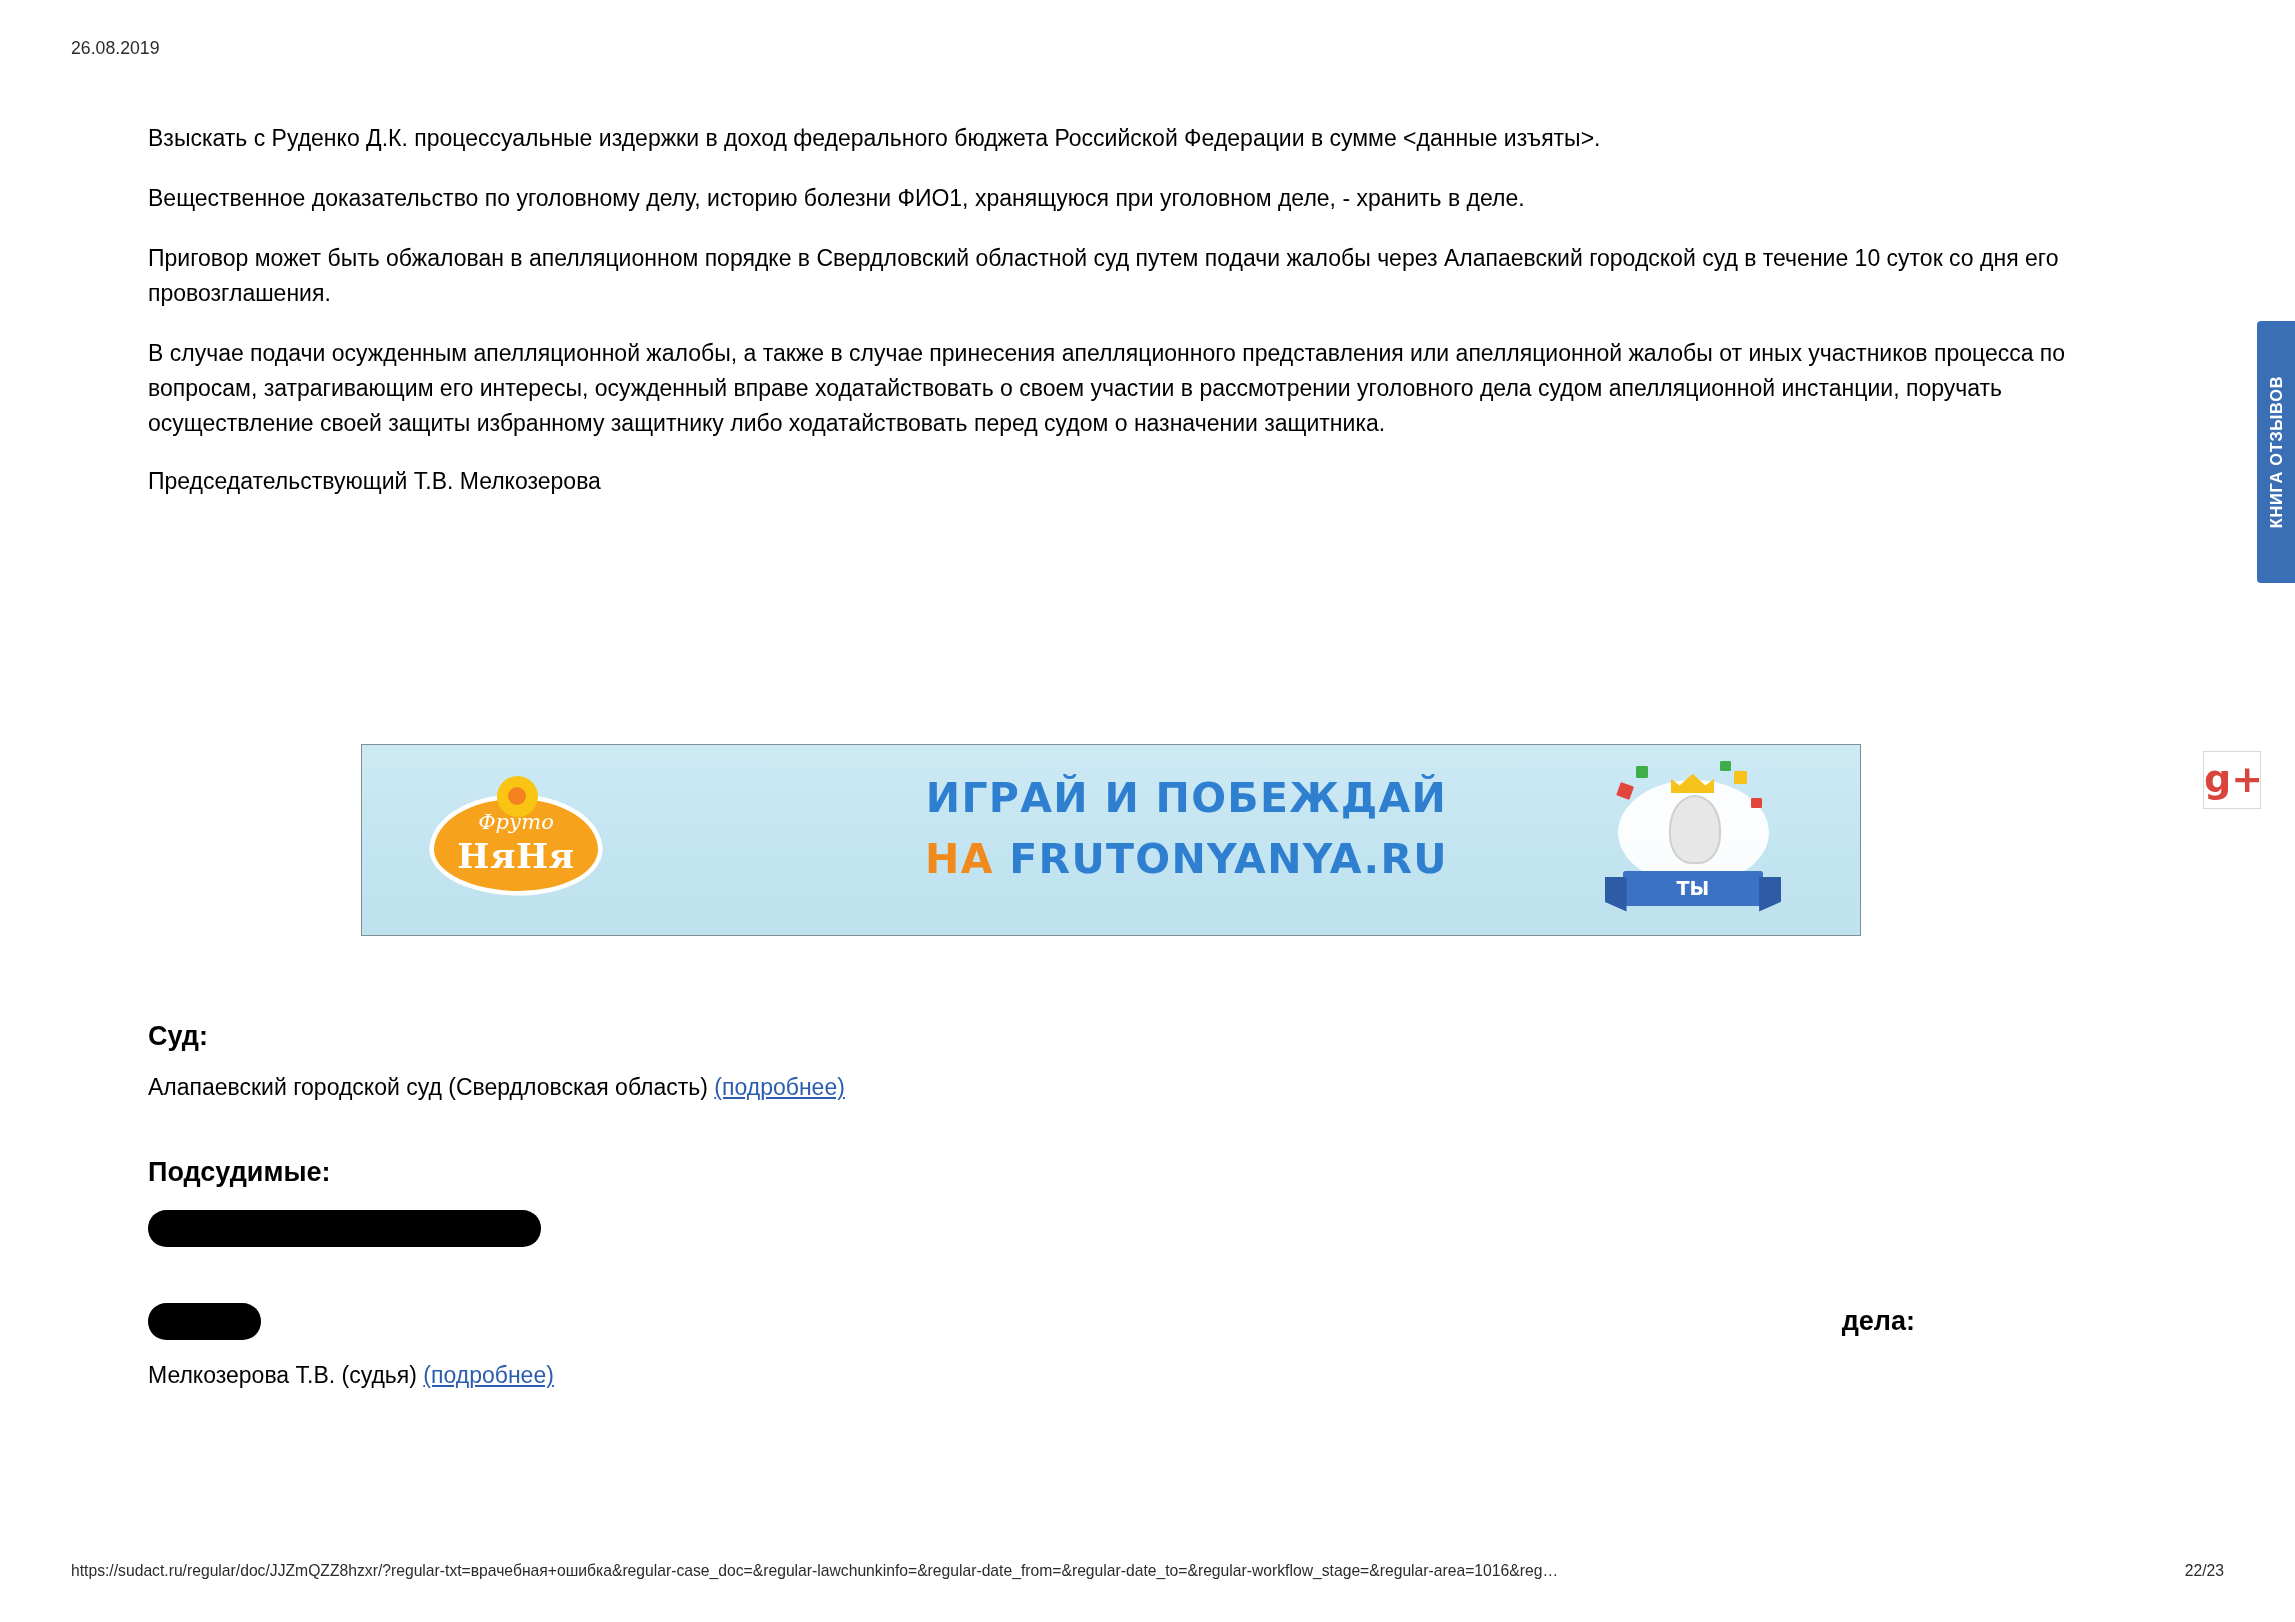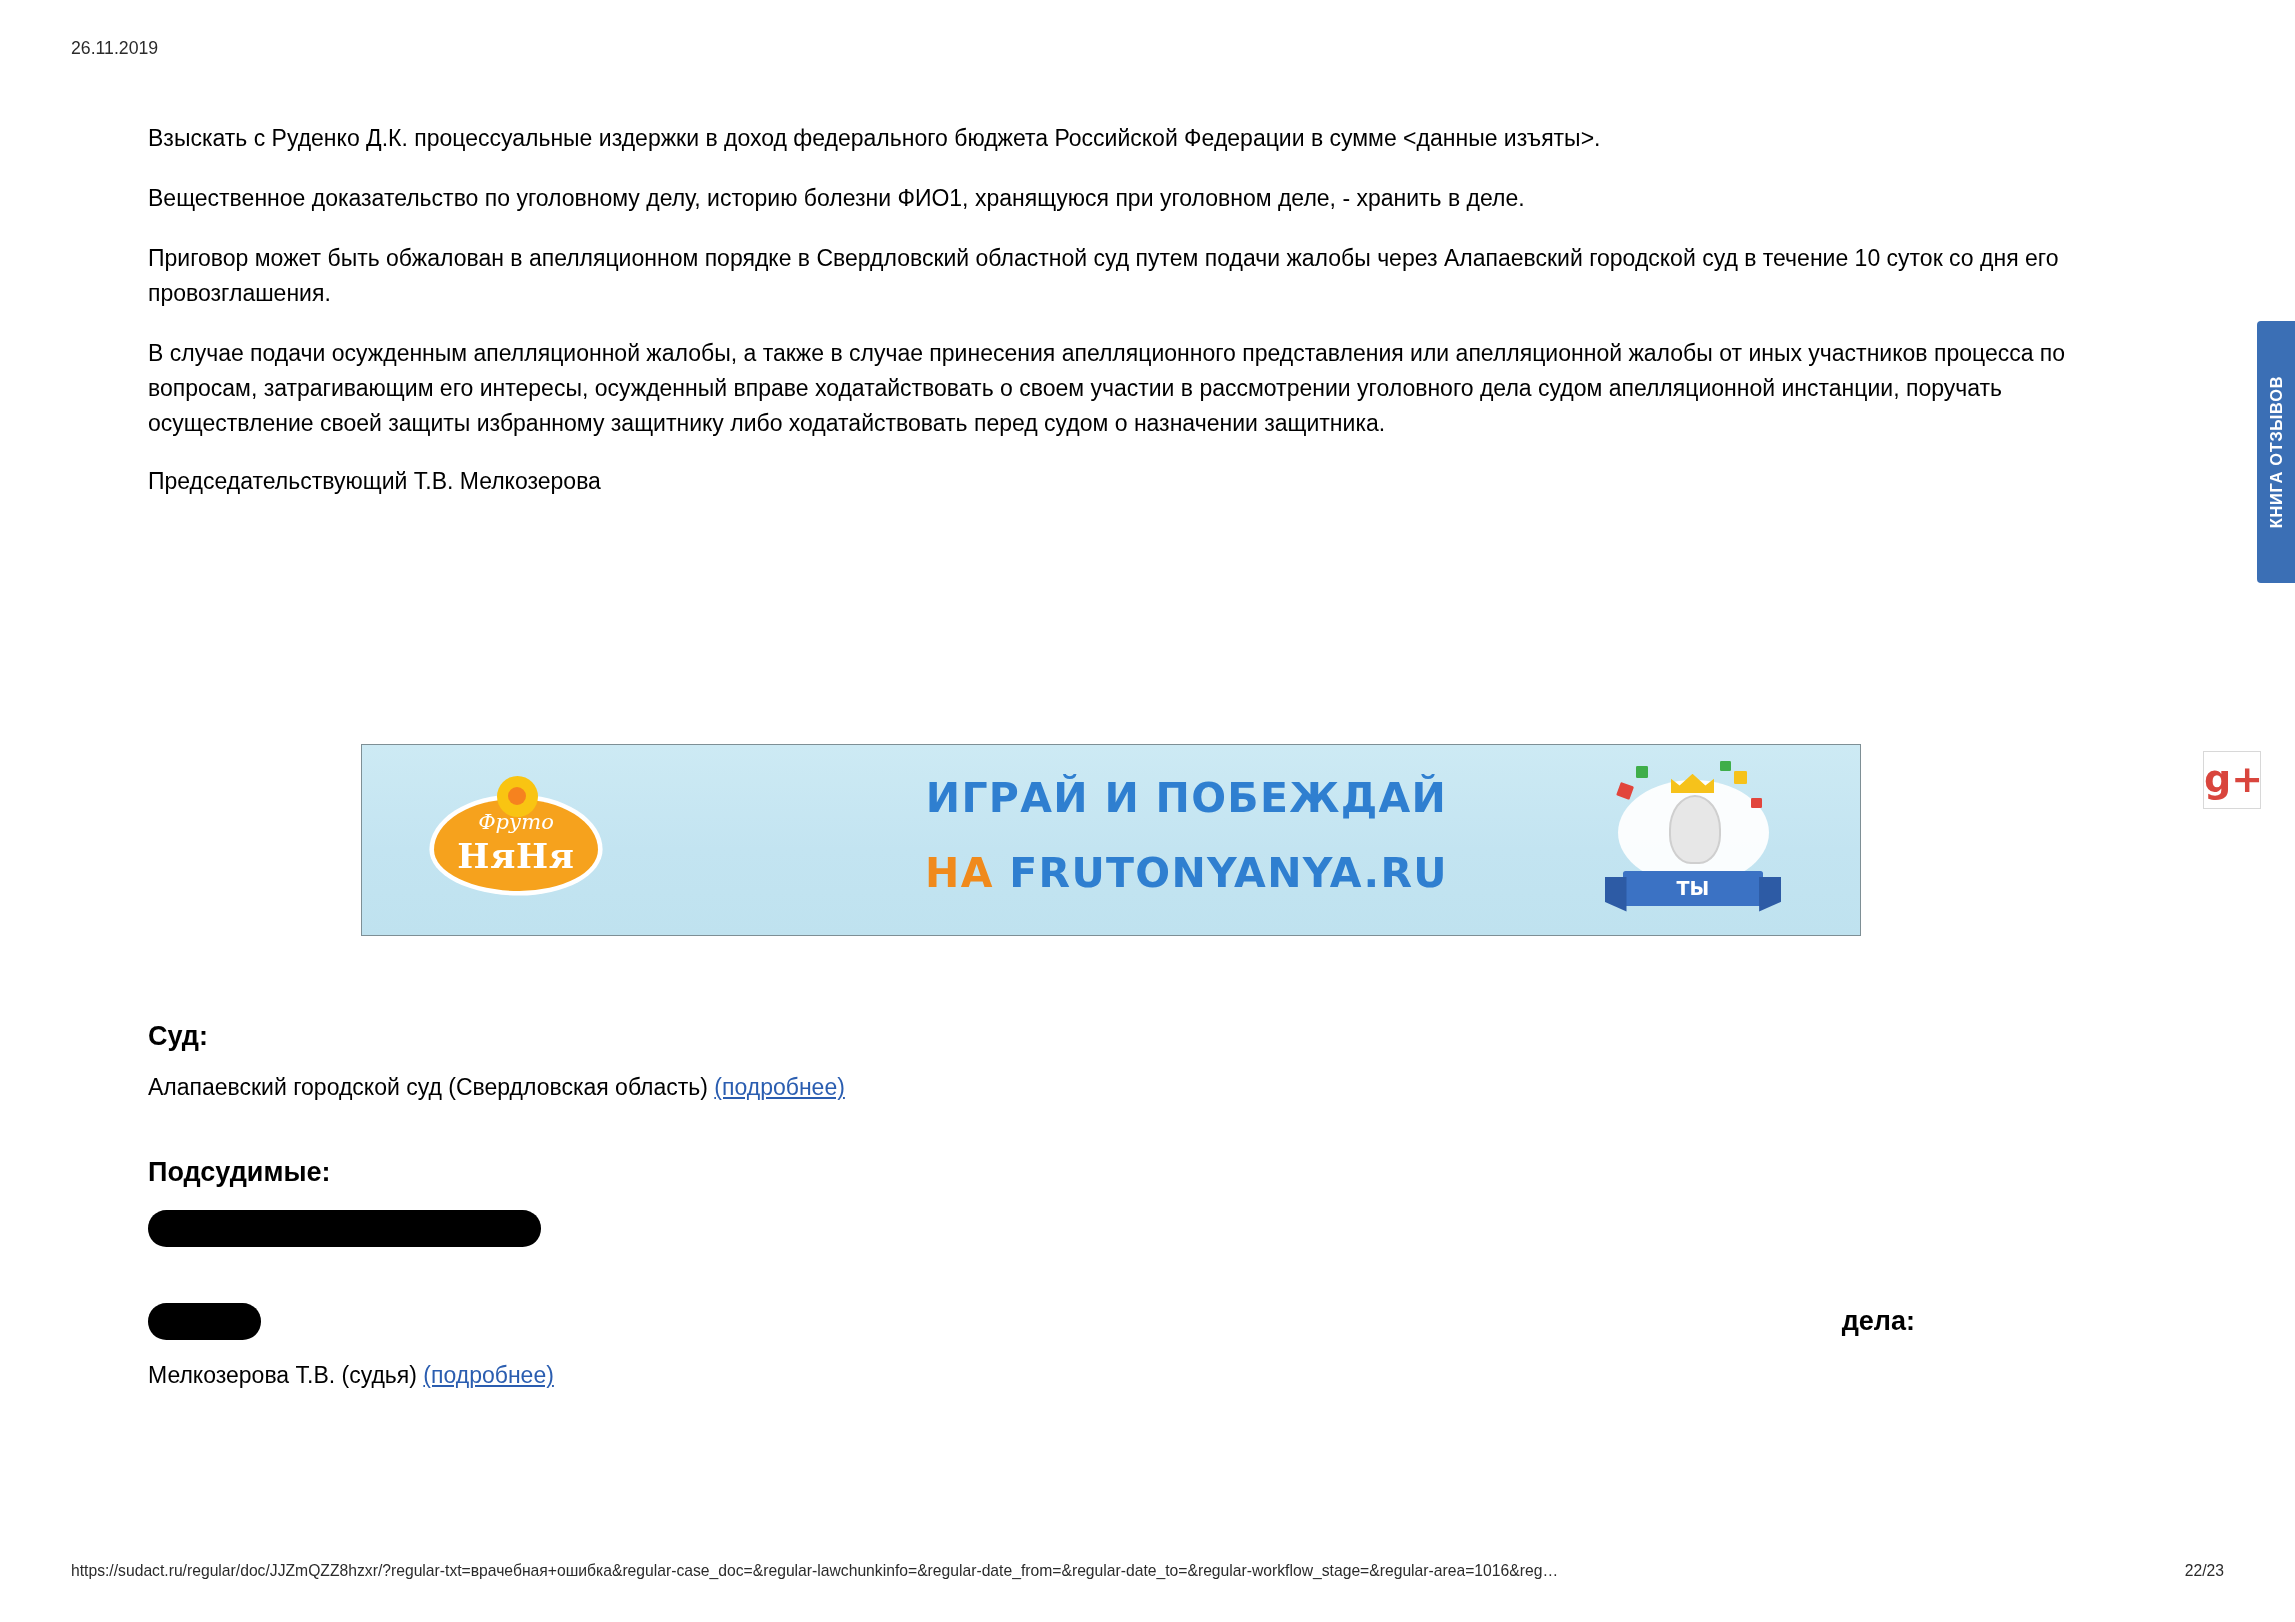--- a/index.html
+++ b/index.html
@@ -146,21 +146,21 @@
   }
   .banner-text .line1 {
     font-size: 41px;
     font-weight: bold;
     color: #2f7fd0;
     letter-spacing: 1.3px;
     font-family: "DejaVu Sans", sans-serif;
     white-space: nowrap;
   }
   .banner-text .line2 {
-    margin-top: 27px;
+    margin-top: 13px;
     font-size: 41px;
     font-weight: bold;
     letter-spacing: 1.3px;
     font-family: "DejaVu Sans", sans-serif;
     white-space: nowrap;
   }
   .banner-text .line2 .orange { color: #f08a1c; }
   .banner-text .line2 .blue  { color: #2f7fd0; }
 
   
@@ -328,21 +328,21 @@
     position: absolute;
     right: 71px;
     top: 0;
     white-space: nowrap;
   }
 </style>
 </head>
 <body>
 
 <div class="print-header">
-  <div class="ph-date">26.11.2019</div>
+  <div class="ph-date">26.08.2019</div>
 </div>
 
 <div class="doc">
   <p class="para">Взыскать с Руденко Д.К. процессуальные издержки в доход федерального бюджета Российской Федерации в сумме &lt;данные изъяты&gt;.</p>
   <p class="para">Вещественное доказательство по уголовному делу, историю болезни ФИО1, хранящуюся при уголовном деле, - хранить в деле.</p>
   <p class="para">Приговор может быть обжалован в апелляционном порядке в Свердловский областной суд путем подачи жалобы через Алапаевский городской суд в течение 10 суток со дня его провозглашения.</p>
   <p class="para last-para">В случае подачи осужденным апелляционной жалобы, а также в случае принесения апелляционного представления или апелляционной жалобы от иных участников процесса по вопросам, затрагивающим его интересы, осужденный вправе ходатайствовать о своем участии в рассмотрении уголовного дела судом апелляционной инстанции, поручать осуществление своей защиты избранному защитнику либо ходатайствовать перед судом о назначении защитника.</p>
   <p class="signature">Председательствующий Т.В. Мелкозерова</p>
 </div>
 

